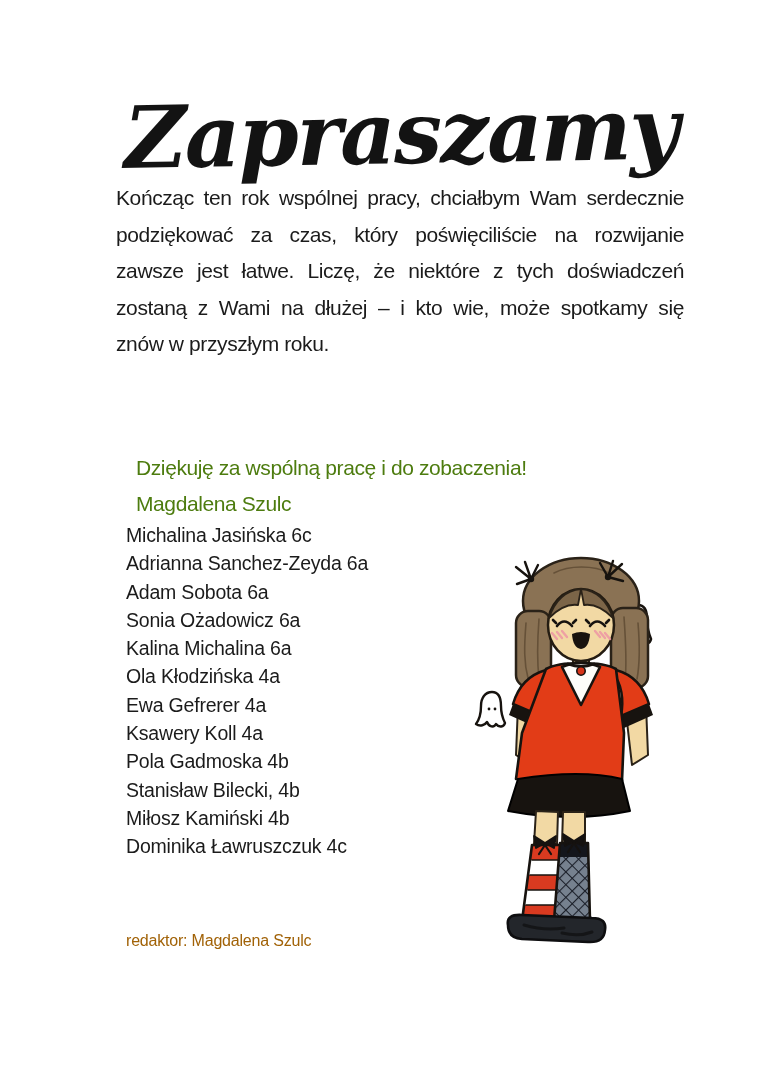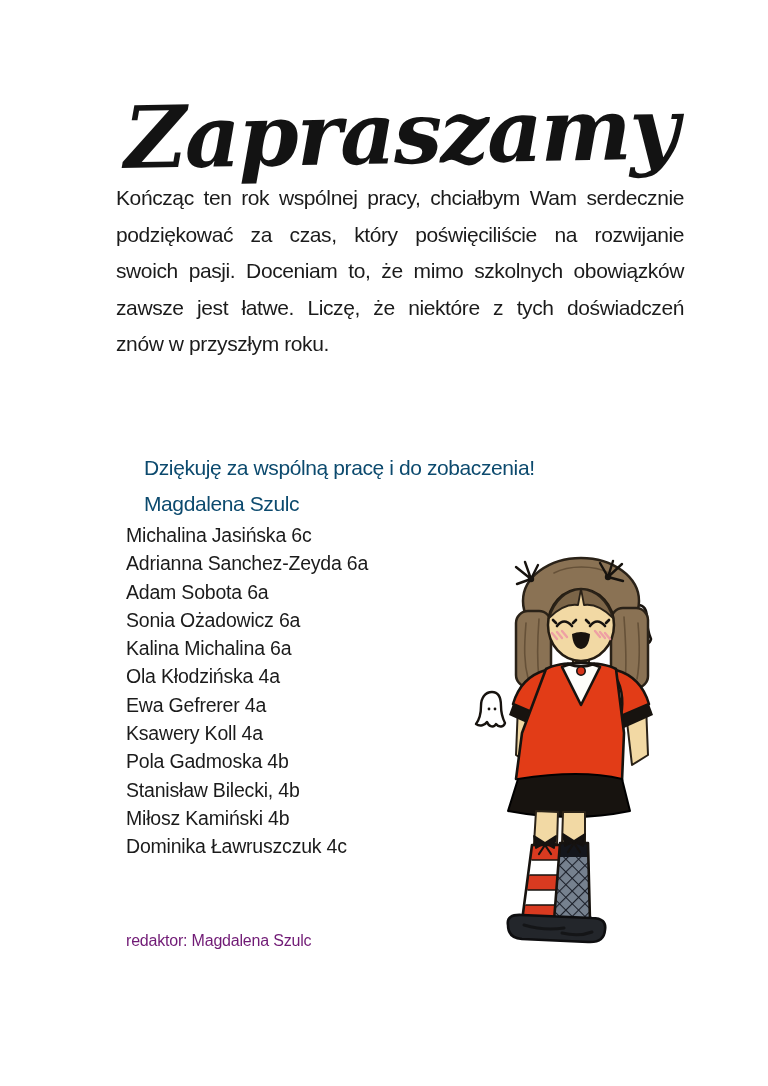--- a/index.html
+++ b/index.html
@@ -35,66 +35,66 @@
     width: 568px;
     font-size: 21px;
     letter-spacing: -0.4px;
     line-height: 36.5px;
     color: #1b1b1b;
   }
   .jline { text-align: justify; text-align-last: justify; }
   .jline:last-child { text-align-last: left; }
   .farewell {
     position: absolute;
-    left: 108px;
+    left: 100px;
     top: 450px;
     width: 568px;
     font-size: 21px;
     letter-spacing: -0.4px;
     line-height: 36px;
-    color: #0c4a6e;
+    color: #4d7c0f;
   }
   .names {
     position: absolute;
     left: 90px;
     top: 521px;
     width: 340px;
     font-size: 19.5px;
     letter-spacing: -0.2px;
     line-height: 28.3px;
     color: #1b1b1b;
   }
   .credit {
     position: absolute;
     left: 90px;
     top: 932px;
     font-size: 16px;
     letter-spacing: -0.2px;
-    color: #701a75;
+    color: #a16207;
   }
   .illustration {
     position: absolute;
     left: 428px;
     top: 553px;
     width: 240px;
     height: 400px;
   }
 </style>
 </head>
 <body>
 
 <div class="page">
 
   <h1 class="title">Zapraszamy</h1>
 
   <div class="intro">
       <div class="jline">Kończąc ten rok wspólnej pracy, chciałbym Wam serdecznie</div>
       <div class="jline">podziękować za czas, który poświęciliście na rozwijanie</div>
-      <div class="jline">swoich pasji. Doceniam to, że mimo szkolnych obowiązków</div>
       <div class="jline">zawsze jest łatwe. Liczę, że niektóre z tych doświadczeń</div>
+      <div class="jline">zostaną z Wami na dłużej – i kto wie, może spotkamy się</div>
       <div class="jline">znów w przyszłym roku.</div>
     </div>
 
   <div class="farewell">
     <div>Dziękuję za wspólną pracę i do zobaczenia!</div>
     <div>Magdalena Szulc</div>
   </div>
 
   <div class="names">
       <div class="name-line">Michalina Jasińska 6c</div>

